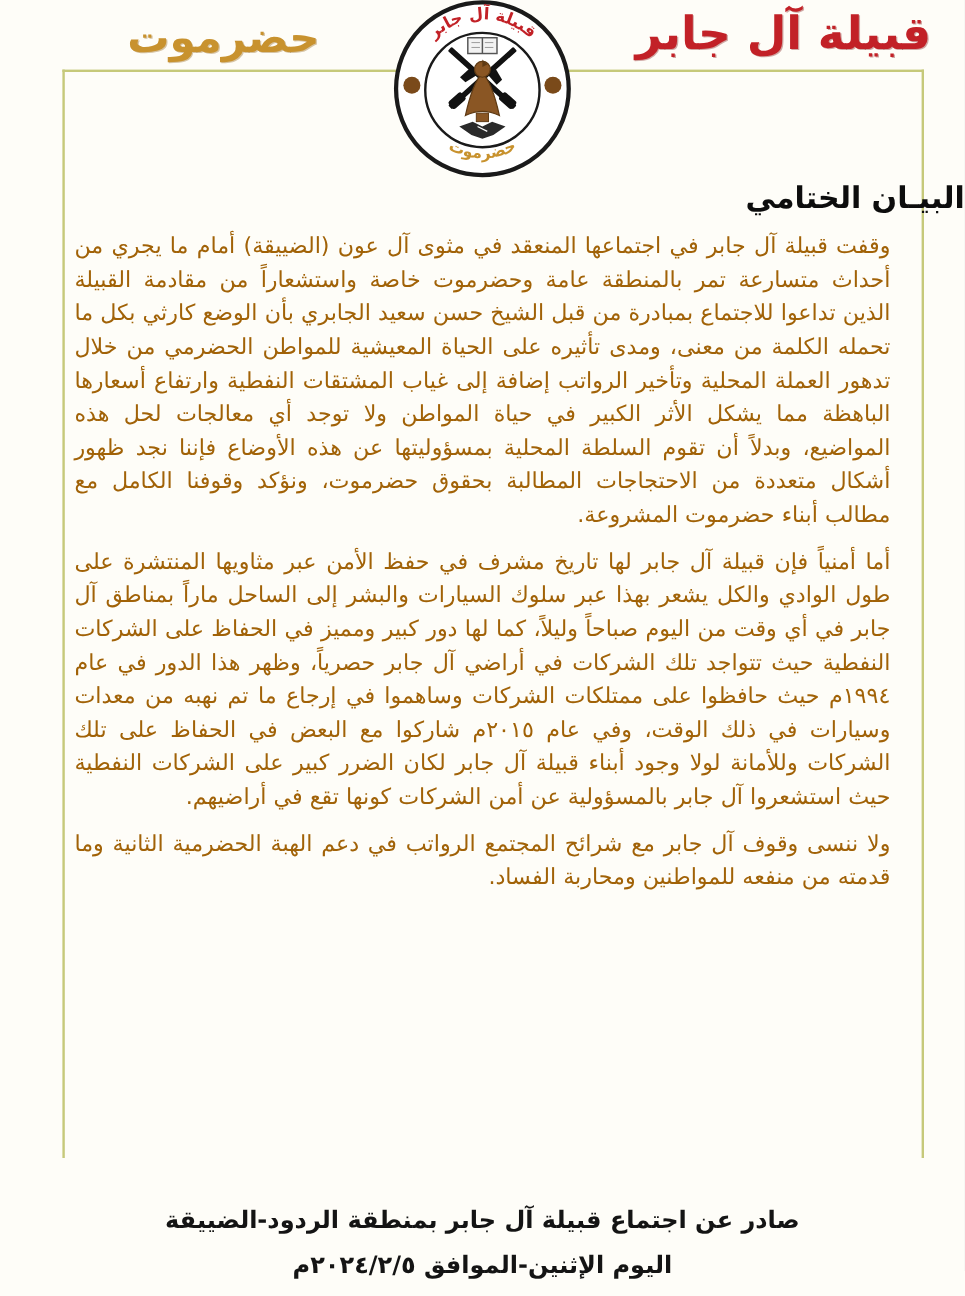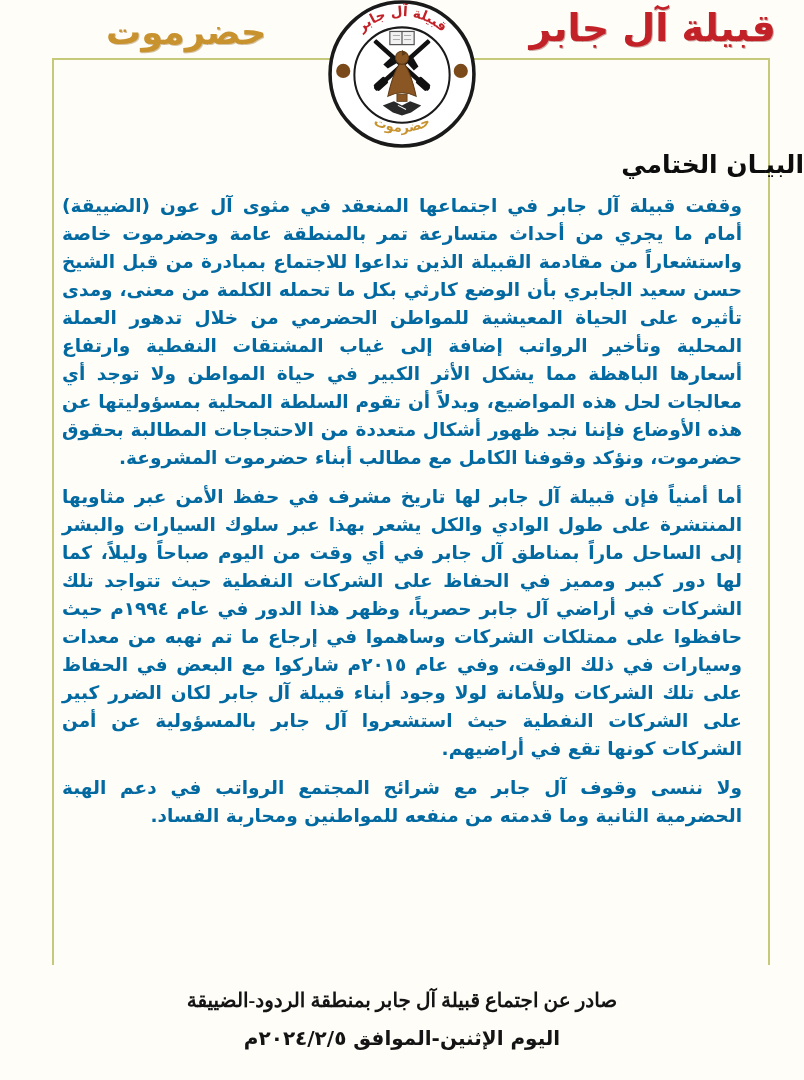--- a/index.html
+++ b/index.html
@@ -50,32 +50,32 @@
     font-size:25px;font-weight:800;
     color:#0d0d0d;
     direction:rtl;
   }
   .content{
     position:absolute;top:192px;right:62px;left:62px;
     direction:rtl;
     text-align:justify;
     text-align-last:right;
     font-size:18.5px;
-    font-weight:700;
+    font-weight:400;
     line-height:28px;
-    color:#0369a1;
+    color:#a16207;
   }
   .content p{margin:0 0 11px 0;}
   .footer{
     position:absolute;left:0;right:0;bottom:8px;
     text-align:center;direction:rtl;
     font-weight:700;color:#141414;
   }
-  .footer .issued{font-size:20px;margin-bottom:14px;font-family:Liberation Serif, serif;}
-  .footer .date{font-size:20px;margin-bottom:22px;}
+  .footer .issued{font-size:20px;margin-bottom:14px;}
+  .footer .date{font-size:20px;margin-bottom:6px;}
 </style>
 </head>
 <body>
 
 <div class="page">
 
   <div class="frame"></div>
 
   <div class="hdr-right">قبيلة آل جابر</div>
   <div class="hdr-left">حضرموت</div>

